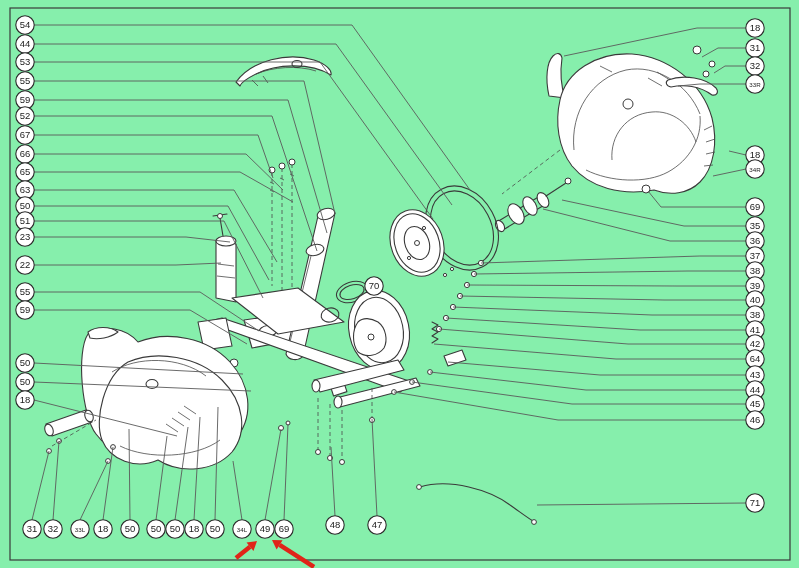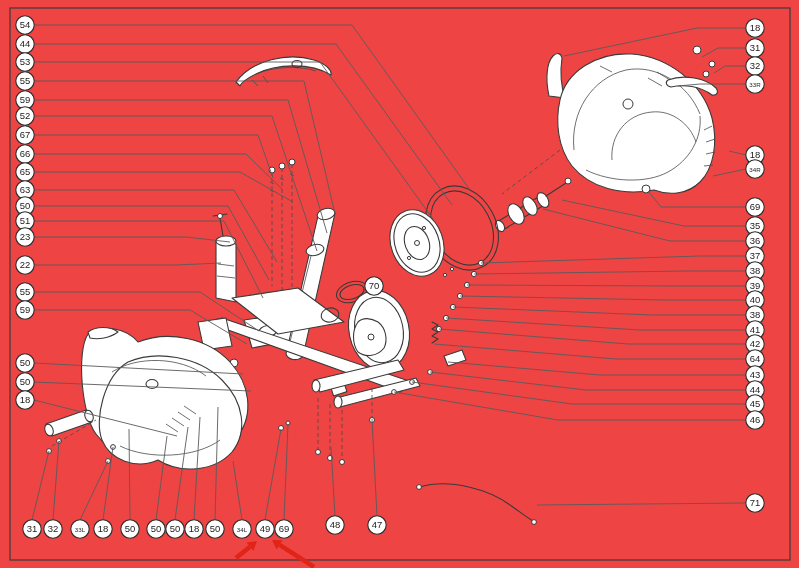--- a/index.html
+++ b/index.html
@@ -1,16 +1,16 @@
 <!DOCTYPE html>
 <html><head>
 <meta charset="utf-8">
 <style>
   html,body{margin:0;padding:0;background:#f4f4f4;}
-  .stage{position:relative;width:799px;height:568px;background:#ef4444;overflow:hidden;
+  .stage{position:relative;width:799px;height:568px;background:#86efac;overflow:hidden;
          font-family:"Liberation Sans",sans-serif;}
   svg{position:absolute;left:0;top:0;}
   .part{stroke:#3a3a3a;stroke-width:1.1;fill:none;stroke-linecap:round;stroke-linejoin:round;}
   .partfill{stroke:#3a3a3a;stroke-width:1.1;fill:#ffffff;stroke-linejoin:round;}
   .thin{stroke:#4a4a4a;stroke-width:.8;fill:none;}
   .dash{stroke:#4a4a4a;stroke-width:.8;fill:none;stroke-dasharray:4 3;}
   .hw{stroke:#3a3a3a;stroke-width:1;fill:#ffffff;}
   .leader{stroke:#5a5a5a;stroke-width:.9;fill:none;}
   .callout-circle{stroke:#2b2b2b;stroke-width:1.1;fill:#ffffff;}
   .callout-text{fill:#1c1c1c;}

